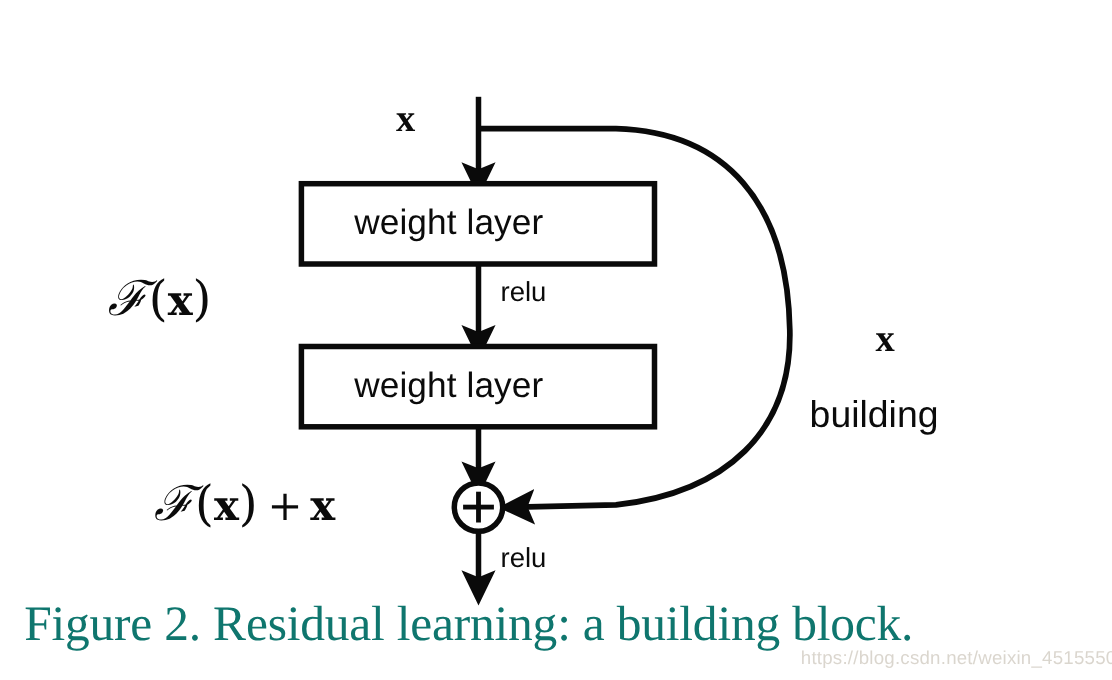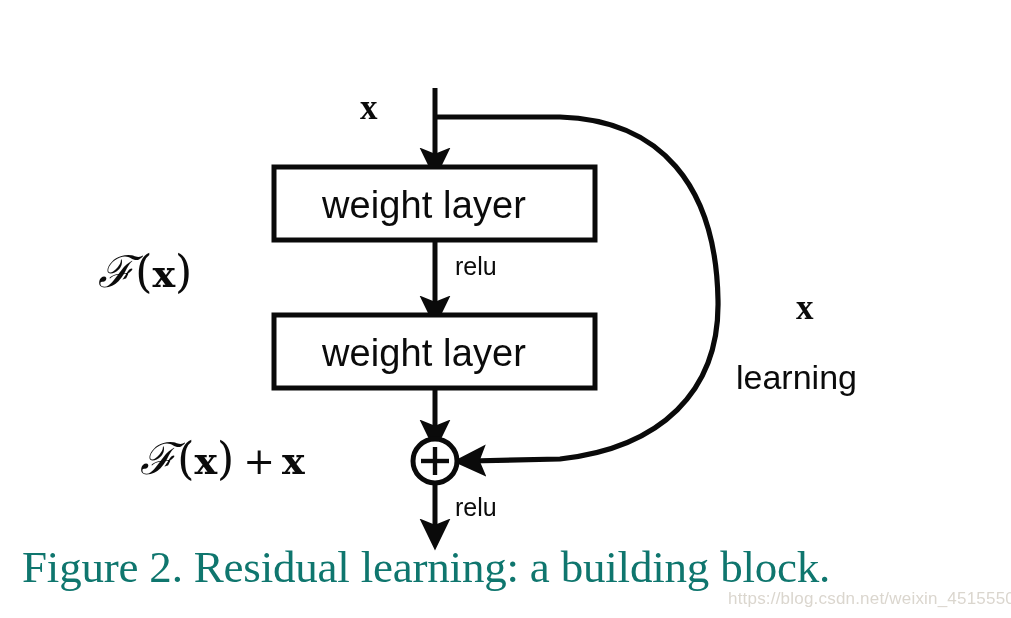--- a/index.html
+++ b/index.html
@@ -38,21 +38,21 @@
     line-height: 1;
     color: #0b0b0b;
   }
   .sans {
     font-family: "Liberation Sans", sans-serif;
     font-weight: 400;
   }
 
   
   .block-label {
-    font-size: 38px;
+    font-size: 32px;
     letter-spacing: 0.1px;
     text-align: right;
   }
 
   
   .relu-label {
     font-size: 25px;
   }
 
   
@@ -166,19 +166,19 @@
   <div class="lbl math-expr" style="left:98px; top:250px;">
     <span class="cal">ℱ</span><span class="paren">(</span><span class="bx">x</span><span class="paren">)</span>
   </div>
 
   <div class="lbl math-expr" style="left:140px; top:437px;">
     <span class="cal">ℱ</span><span class="paren">(</span><span class="bx">x</span><span class="paren">)</span><span class="plus">+</span><span class="bx">x</span>
   </div>
 
   <div class="lbl x-token" style="left:796px; top:290px;">x</div>
 
-  <div class="lbl sans identity-label" style="left:736px; top:360px;">learning</div>
+  <div class="lbl sans identity-label" style="left:736px; top:360px;">building</div>
 
   <div id="figure-caption">Figure 2. Residual learning: a building block.</div>
 
   <div id="watermark">https://blog.csdn.net/weixin_45155505</div>
 
 </div>
 
 </body></html>

